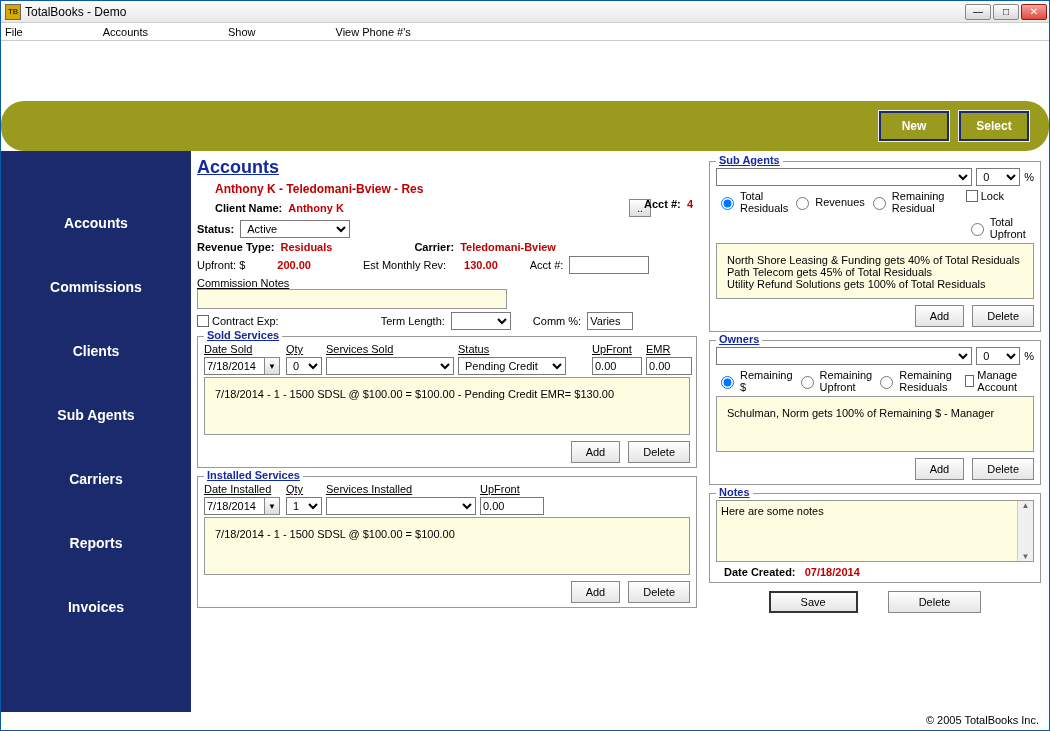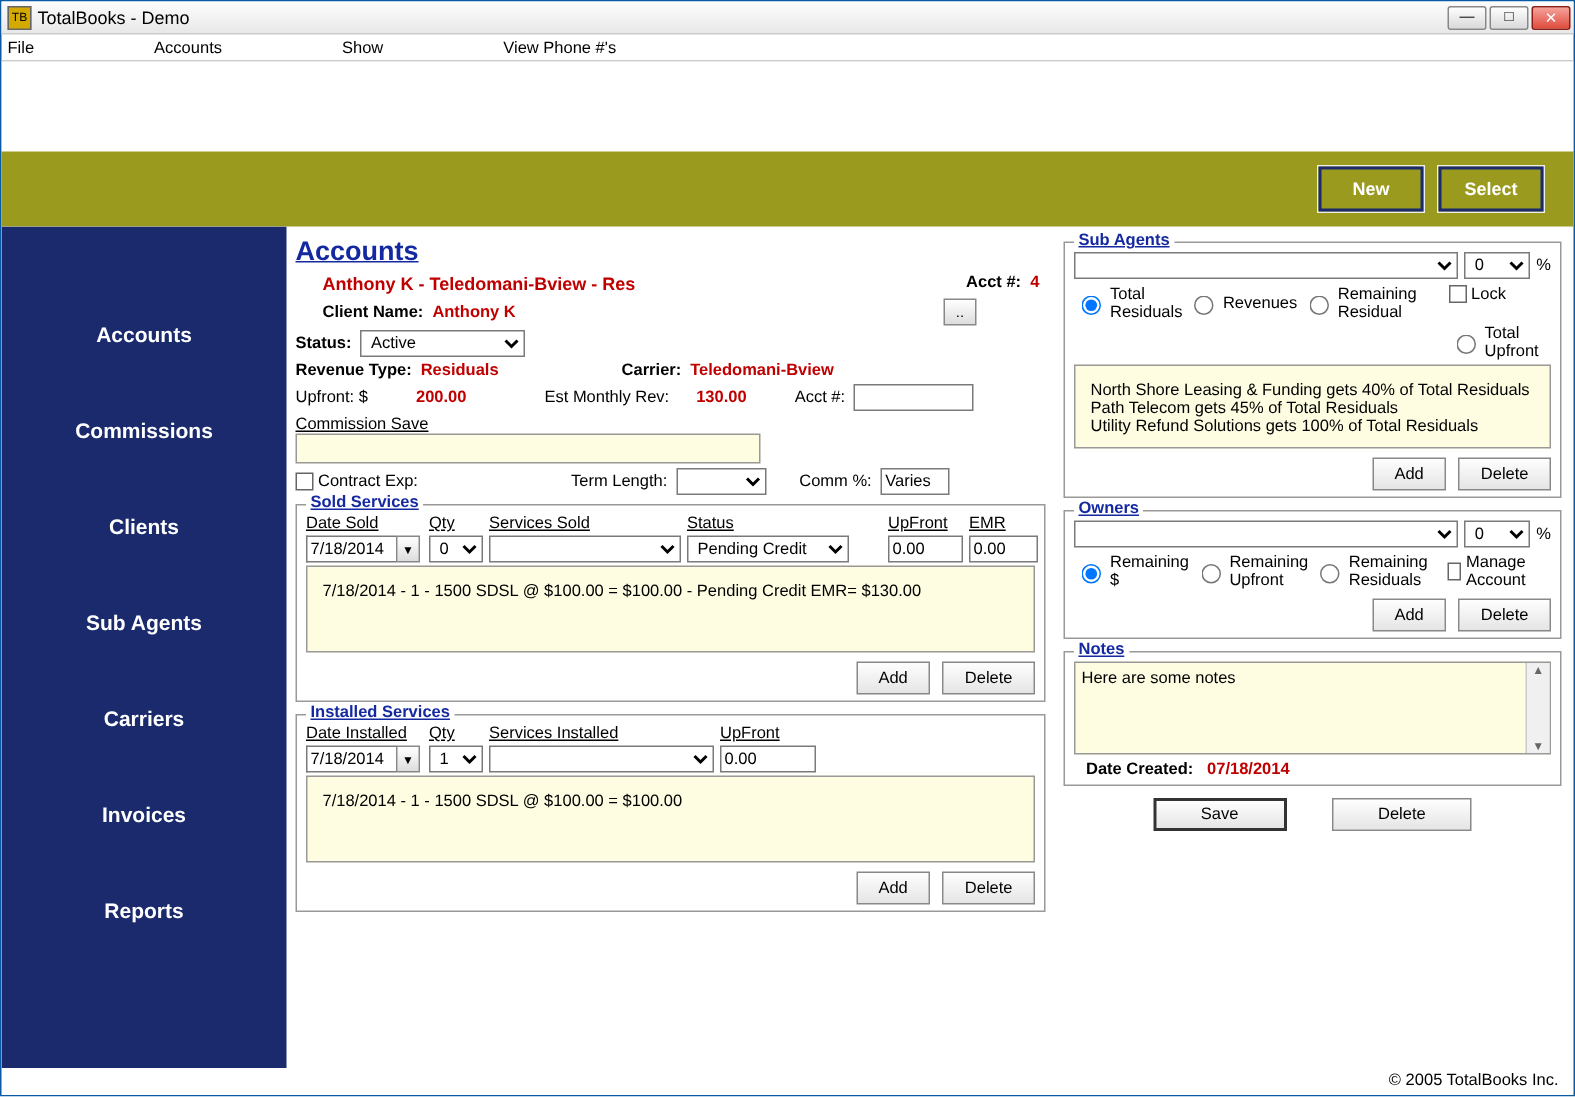--- a/index.html
+++ b/index.html
@@ -9,21 +9,21 @@
 .titlebar-left { display:flex; align-items:center; gap:4px; padding-left:2px; }
 .appicon { width:16px; height:16px; background:#d4a900; border:1px solid #666; font-size:8px; display:flex; align-items:center; justify-content:center; color:#000; }
 .title-text { font-size:12px; }
 .winbtns { display:flex; gap:2px; }
 .winbtn { width:26px; height:16px; border:1px solid #888; background:linear-gradient(#fefefe,#d9d9d9); font-size:10px; display:flex; align-items:center; justify-content:center; border-radius:2px; }
 .winbtn.close { background:linear-gradient(#f5a29a,#e04b3e); border-color:#8b1e14; color:#fff; }
 .menubar { height:18px; display:flex; align-items:center; padding-left:4px; gap:80px; font-size:11px; border-bottom:1px solid #ccc;text-align:center; }
 .menubar > div { cursor:default; }
 .content { flex:1; display:flex; flex-direction:column; overflow:hidden; }
 .topband { height:60px; background:#fff; }
-.header2 { height:50px; background:#9a9a1e; position:relative; display:flex; align-items:center; justify-content:flex-end; padding-right:20px; }
+.header2 { height:50px; background:#9a9a1e; position:relative; display:flex; align-items:center; justify-content:flex-end; padding-right:20px;border-radius:23px; }
 .hdrbtn { width:70px; height:30px; border:2px solid #1a2a6c; background:#9a9a1e; color:#fff; font-weight:bold; font-size:12px; display:flex; align-items:center; justify-content:center; margin-left:10px; box-shadow:0 0 0 1px #eee; }
 .mainrow { flex:1; display:flex; overflow:hidden; }
 .sidebar { width:190px; background:#1a2a6c; position:relative; }
 .navitem { color:#fff; font-size:14px; text-align:center; padding:24px 0; font-weight:bold; }
 .navwrap { padding-top:40px; }
 .workarea { flex:1; padding:4px 8px 4px 6px; overflow:auto; display:flex; gap:12px; }
 .leftcol { width:500px; }
 .rightcol { flex:1; }
 .page-title { color:#1429a0; font-size:18px; text-decoration:underline; margin:2px 0 4px; font-weight:bold; }
 .crumb { color:#c00000; font-weight:bold; font-size:12px; }
@@ -50,21 +50,21 @@
 .radio-col { display:flex; flex-direction:row; gap:3px; }
 .notes-area { background:#fefde2; border:1px solid #999; height:62px; padding:4px; position:relative; }
 .scroll-stub { position:absolute; right:0; top:0; width:16px; height:100%; background:#f0f0f0; border-left:1px solid #ccc; display:flex; flex-direction:column; justify-content:space-between; align-items:center; font-size:8px; color:#666; }
 .footer { height:18px; text-align:right; padding:2px 10px; font-size:11px; border-top:0; }
 .chk { width:12px; height:12px; border:1px solid #666; }
 .sel-dd { display:flex; }
 .sel-dd .dd { width:16px; border:1px solid #888; background:linear-gradient(#fff,#ddd); display:flex; align-items:center; justify-content:center; font-size:8px; height:18px; }
 .sel-dd input { border-right:0; }
 .sub-top-row { display:flex; align-items:center; gap:4px; margin-bottom:4px; }
 .flexgap { flex:1; }
-.acctnum-wrap { position:absolute; right:4px; top:0; font-weight:bold;margin-left:40px; }
+.acctnum-wrap { position:absolute; right:4px; top:16px; font-weight:bold;margin-left:40px; }
 .ellipsis-btn { width:22px; height:18px; border:1px solid #888; background:linear-gradient(#fff,#ddd); font-size:10px; }
 .date-created { font-weight:bold; margin-top:4px; }
 </style>
 </head>
 <body>
 
 <div class="window">
 
   <div class="titlebar">
     <div class="titlebar-left">
@@ -94,22 +94,22 @@
 
     <div class="mainrow">
       <div class="sidebar">
 
         <div class="navwrap">
           <div class="navitem">Accounts</div>
           <div class="navitem">Commissions</div>
           <div class="navitem">Clients</div>
           <div class="navitem">Sub Agents</div>
           <div class="navitem">Carriers</div>
+          <div class="navitem">Reports</div>
           <div class="navitem">Invoices</div>
-          <div class="navitem">Reports</div>
         </div>
       </div>
 
       <div class="workarea">
 
         <div class="leftcol">
           <div class="page-title">Accounts</div>
 
           <div class="account-top" style="padding-left:18px;">
             <div class="row crumb">Anthony K - Teledomani-Bview - Res</div>
@@ -145,21 +145,21 @@
             <span style="width:40px;"></span>
             <span>Est Monthly Rev:</span>
             <span style="width:6px;"></span>
             <span class="redval">130.00</span>
             <span style="width:20px;"></span>
             <span>Acct #:</span>
             <input type="text" style="width: 80px;">
           </div>
 
           <div class="row" style="flex-direction:column; align-items:flex-start; gap:0;">
-            <span class="underline-lbl">Commission Save</span>
+            <span class="underline-lbl">Commission Notes</span>
             <div class="commission-notes-box"></div>
           </div>
 
           <div class="row">
             <div class="radio-wrap">
                 <span class="chk"></span>
                 <span>Contract Exp:</span>
               </div>
             <span style="width:90px;"></span>
             <span>Term Length:</span>
@@ -294,20 +294,23 @@
                     <input type="radio" name="ownr" style="">
                     <span>Remaining Residuals</span>
                   </label>
               </div>
               <div class="flexgap"></div>
               <label class="radio-wrap" style="align-self:center;">
                   <span class="chk"></span>
                   <span>Manage Account</span>
                 </label>
             </div>
+            <div class="list-box" style="height:56px; margin-top:2px;">
+              <div>Schulman, Norm gets 100% of Remaining $ - Manager</div>
+            </div>
             <div class="btnrow">
               <button class="btn">Add</button>
               <button class="btn">Delete</button>
             </div>
           </div>
 
           <div class="fieldset">
             <div class="legend">Notes</div>
             <div class="notes-area">
               <span>Here are some notes</span>

